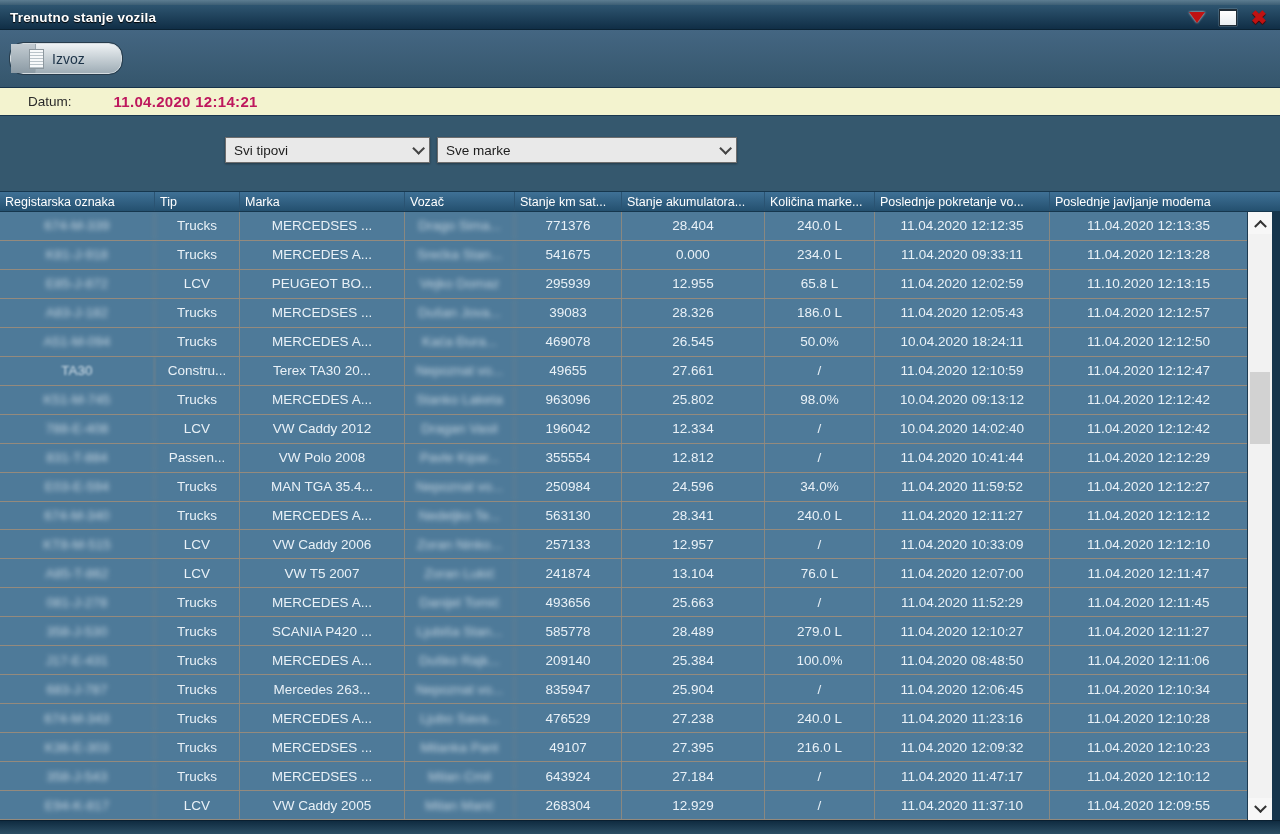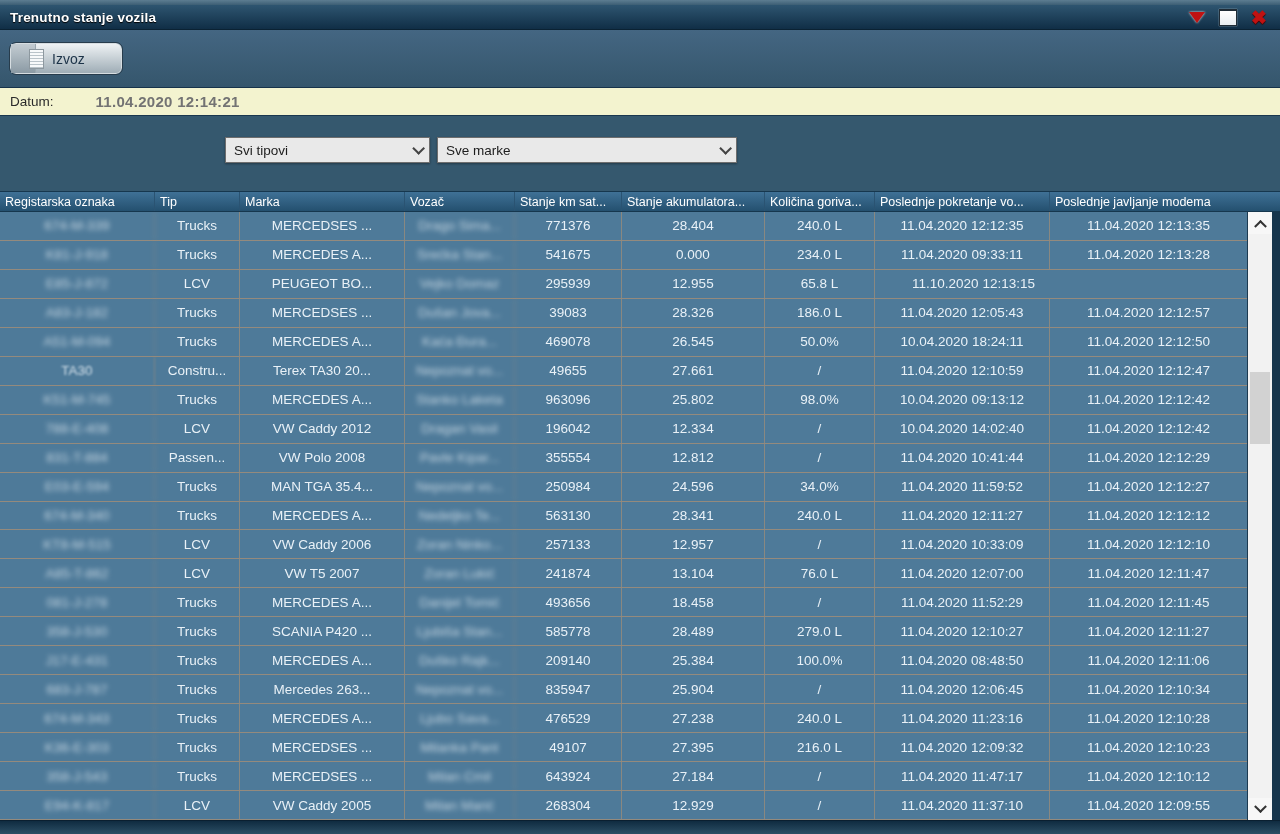--- a/index.html
+++ b/index.html
@@ -24,34 +24,34 @@
                  border:1px solid #202c36; border-top-width:2px; box-shadow:0 0 1px #cfd8dd; }
   .close-x { color:#c01212; font-size:19px; font-weight:bold; line-height:1;
              text-shadow:0 1px 1px #3a0404; }
 
   
   .toolbar { height:58px; background:linear-gradient(#446682,#35566c);
              display:flex; align-items:center; padding-left:10px;
              border-bottom:1px solid #16334a; }
   .btn-izvoz { width:112px; height:31px; display:flex; align-items:center;
                background:linear-gradient(#eef2f4,#9fadb6);
-               border:1px solid #d6dde1; outline:1px solid #273c4c; border-radius:6px;
+               border:1px solid #d6dde1; outline:1px solid #273c4c; border-radius:13px;
                cursor:pointer; position:relative; padding-left:6px; gap:8px; }
   .btn-izvoz::before { content:""; position:absolute; left:0; top:0; bottom:0; width:24px;
                background:linear-gradient(#c3ccd2,#8b9aa4); border-right:1px solid #9aa7af; }
   .doc-icon { position:relative; z-index:1; width:15px; height:20px; background:#f7f9fa;
               border:1px solid #8d989f; margin-left:12px;
               background-image:repeating-linear-gradient(#f7f9fa 0 2px, #b9c3c9 2px 3px); }
   .btn-izvoz .lbl { position:relative; z-index:1; color:#1c3348; font-size:14px; }
 
   
   .datumbar { height:28px; background:#f3f3cf; display:flex; align-items:center;
-              padding-left:10px; border-bottom:1px solid #1a374e; }
+              padding-left:28px; border-bottom:1px solid #1a374e; }
   .datumbar .dlabel { color:#2a2a2a; font-size:13.5px; }
-  .datumbar .dvalue { color:#737373; font-size:15px; font-weight:bold; margin-left:42px;
+  .datumbar .dvalue { color:#be185d; font-size:15px; font-weight:bold; margin-left:42px;
                       letter-spacing:.3px; }
 
   
   .filters { height:75px; background:#35586e; position:relative; }
   .select { position:absolute; top:21px; height:26px; background:#e9e9e9;
             border:1px solid #6e6e6e; box-shadow:0 1px 2px rgba(0,0,0,.35);
             display:flex; align-items:center; padding:0 8px; cursor:pointer; }
   .select .sval { font-size:13.5px; color:#1d1d1d; }
   .select .chev { margin-left:auto; width:9px; height:9px; border-right:2px solid #444;
                   border-bottom:2px solid #444; transform:rotate(45deg) translateY(-3px); }
@@ -141,21 +141,21 @@
   </div>
 
   <div class="table-area">
     <div class="thead" id="thead">
         <div class="hcell c0">Registarska oznaka</div>
         <div class="hcell c1">Tip</div>
         <div class="hcell c2">Marka</div>
         <div class="hcell c3">Vozač</div>
         <div class="hcell c4">Stanje km sat...</div>
         <div class="hcell c5">Stanje akumulatora...</div>
-        <div class="hcell c6">Količina goriva...</div>
+        <div class="hcell c6">Količina marke...</div>
         <div class="hcell c7">Poslednje pokretanje vo...</div>
         <div class="hcell c8">Poslednje javljanje modema</div>
       </div>
     <div class="body-wrap">
       <div class="tbody" id="tbody">
           <div class="trow">
             <div class="cell c0 blurred">674-M-339</div>
             <div class="cell c1">Trucks</div>
             <div class="cell c2">MERCEDSES ...</div>
             <div class="cell c3 blurred">Drago Sima...</div>
@@ -177,20 +177,21 @@
             <div class="cell c8">11.04.2020 12:13:28</div>
           </div>
           <div class="trow">
             <div class="cell c0 blurred">E85-J-872</div>
             <div class="cell c1">LCV</div>
             <div class="cell c2">PEUGEOT BO...</div>
             <div class="cell c3 blurred">Vejko Domaz</div>
             <div class="cell c4">295939</div>
             <div class="cell c5">12.955</div>
             <div class="cell c6">65.8 L</div>
+            <div class="cell c7">11.04.2020 12:02:59</div>
             <div class="cell c8">11.10.2020 12:13:15</div>
           </div>
           <div class="trow">
             <div class="cell c0 blurred">A83-J-182</div>
             <div class="cell c1">Trucks</div>
             <div class="cell c2">MERCEDSES ...</div>
             <div class="cell c3 blurred">Dušan Jova...</div>
             <div class="cell c4">39083</div>
             <div class="cell c5">28.326</div>
             <div class="cell c6">186.0 L</div>
@@ -295,21 +296,21 @@
             <div class="cell c6">76.0 L</div>
             <div class="cell c7">11.04.2020 12:07:00</div>
             <div class="cell c8">11.04.2020 12:11:47</div>
           </div>
           <div class="trow">
             <div class="cell c0 blurred">081-J-278</div>
             <div class="cell c1">Trucks</div>
             <div class="cell c2">MERCEDES A...</div>
             <div class="cell c3 blurred">Danijel Tomić</div>
             <div class="cell c4">493656</div>
-            <div class="cell c5">18.458</div>
+            <div class="cell c5">25.663</div>
             <div class="cell c6">/</div>
             <div class="cell c7">11.04.2020 11:52:29</div>
             <div class="cell c8">11.04.2020 12:11:45</div>
           </div>
           <div class="trow">
             <div class="cell c0 blurred">358-J-530</div>
             <div class="cell c1">Trucks</div>
             <div class="cell c2">SCANIA P420 ...</div>
             <div class="cell c3 blurred">Ljubiša Stan...</div>
             <div class="cell c4">585778</div>

